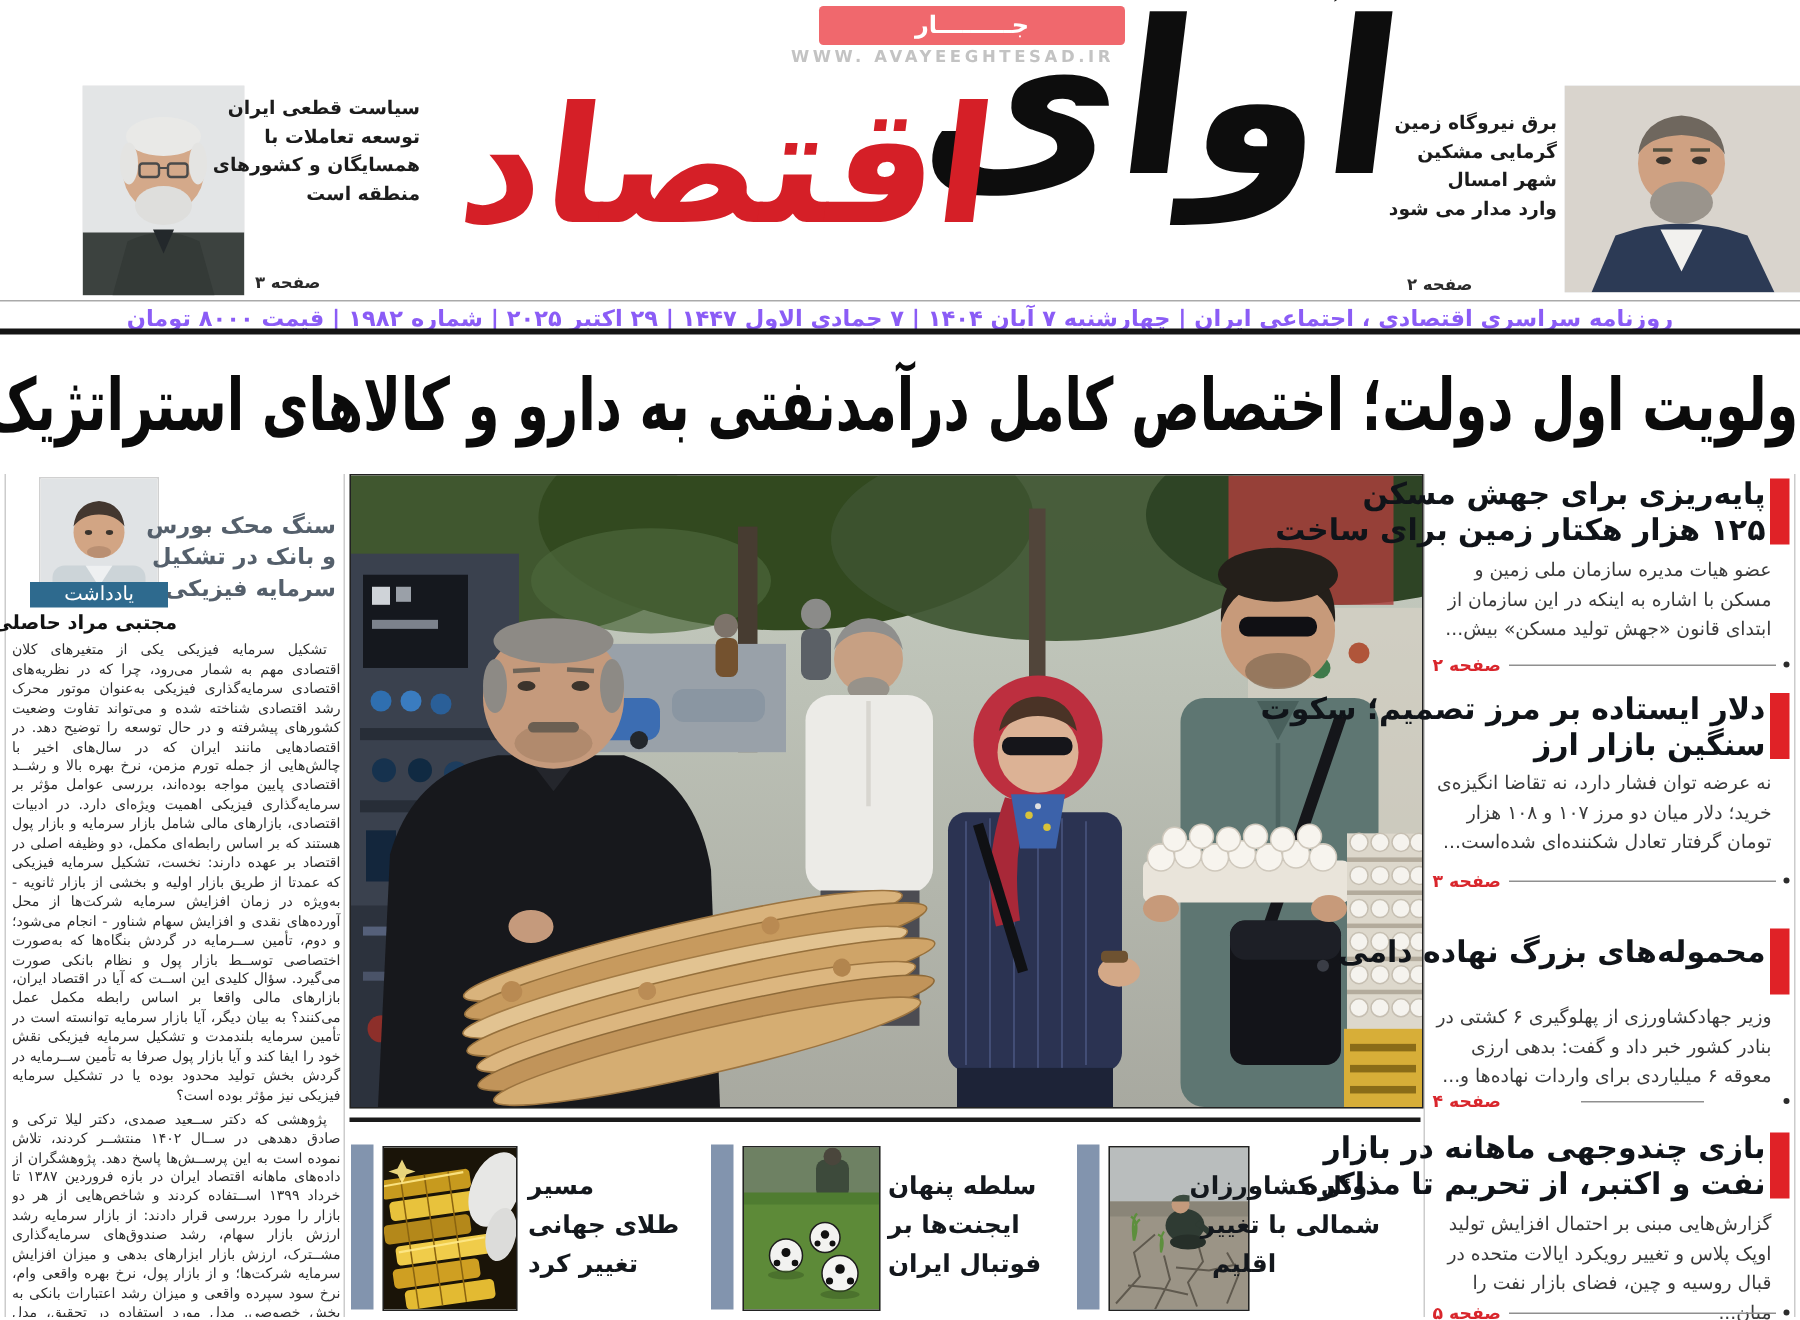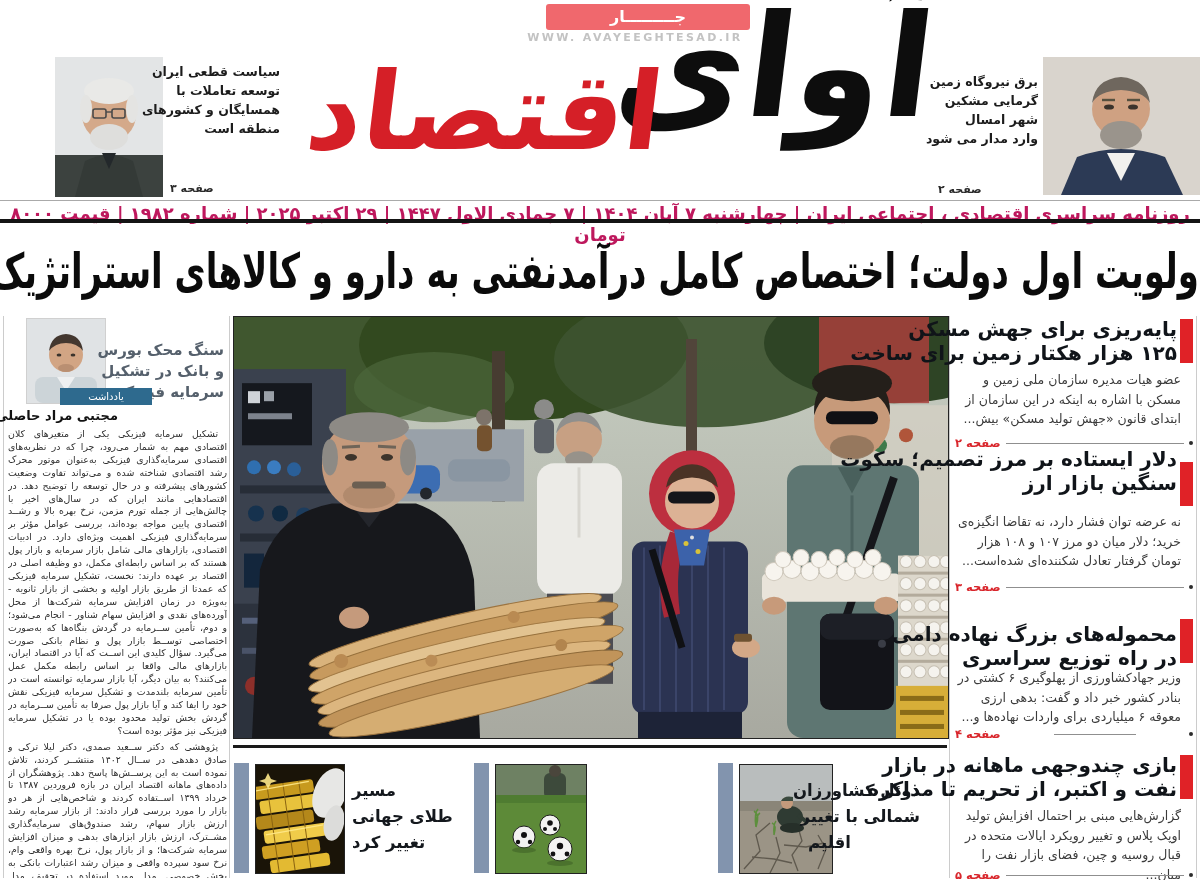--- a/index.html
+++ b/index.html
@@ -15,30 +15,30 @@
   .mast-black{left:575px;top:-22px;width:400px;text-align:center;font-size:142px;font-weight:bold;
               color:#0d0d0d;transform:skewX(-7deg);line-height:1.25;}
   .mast-red{left:245px;top:42px;width:480px;text-align:center;font-size:108px;font-weight:bold;
             color:#d51f27;transform:skewX(-7deg);line-height:1.3;}
   .ear-photo{border:0;overflow:hidden;background:#e5e6e7;}
   .ear-text{font-size:12.5px;font-weight:bold;color:#1c1c1c;line-height:19px;text-align:right;}
   .ear-text div{white-space:nowrap;}
   .ear-page{font-size:11px;color:#2a2a2a;font-weight:bold;}
   .rule-thin{background:#aaaaaa;height:1px;}
   .rule-thick{background:#141414;}
-  .dateline{left:0;right:0;top:203px;text-align:center;font-size:18px;font-weight:bold;color:#be185d;}
+  .dateline{left:0;right:0;top:203px;text-align:center;font-size:15px;font-weight:bold;color:#8b5cf6;}
   
   .headline{left:10px;right:10px;top:234px;height:74px;display:flex;align-items:center;justify-content:center;
             font-size:34px;font-weight:bold;color:#0b0b0b;white-space:nowrap;transform:scaleY(1.42);}
   
   .vdiv{width:1px;background:#cccccc;top:316px;height:562px;}
   
   .note-title{font-size:15px;font-weight:bold;color:#55606c;line-height:21px;text-align:right;}
   .note-title div{white-space:nowrap;}
-  .note-badge{background:#2e6a8e;color:#fff;font-size:10px;text-align:center;line-height:17px;height:17px;margin-left:40px;}
+  .note-badge{background:#2e6a8e;color:#fff;font-size:13px;text-align:center;line-height:17px;height:17px;}
   .note-author{font-size:13px;font-weight:bold;color:#121212;text-align:right;white-space:nowrap;}
   .note-body{font-size:9.4px;line-height:12.9px;text-align:justify;color:#2e2e2e;overflow:hidden;}
   .note-body p{margin:0 0 3px 0;text-indent:9px;}
   
   .photo{border:1.5px solid #222;overflow:hidden;background:#cfd2c9;}
   .photo svg{display:block;width:100%;height:100%;}
   
   .slate-bar{width:15px;background:#8294ae;}
   .mini-title{font-size:16.5px;font-weight:bold;color:#14181d;line-height:26px;text-align:left;}
   .mini-title div{white-space:nowrap;}
@@ -384,20 +384,25 @@
           <circle cx="59" cy="64" r="2" fill="#111"></circle>
         <circle cx="64" cy="84" r="12" fill="#f4f4f2" stroke="#1d1d1d" stroke-width="1"></circle>
         <circle cx="64" cy="81" r="3.2" fill="#111"></circle>
           <circle cx="57" cy="89" r="2.4" fill="#111"></circle>
           <circle cx="71" cy="89" r="2.4" fill="#111"></circle>
       </g>
       <ellipse cx="28" cy="85" rx="12" ry="3" fill="#3f6326" opacity=".6"></ellipse>
       <ellipse cx="64" cy="98" rx="13" ry="3" fill="#3f6326" opacity=".6"></ellipse>
     </svg>
   </div>
+  <div class="abs mini-title" style="left:592px;top:778px;width:112px;">
+    <div>سلطه پنهان</div>
+    <div>ایجنت‌ها بر</div>
+    <div>فوتبال ایران</div>
+  </div>
 
   <div class="abs slate-bar" style="left:234px;top:763px;height:110px;"></div>
   <div class="abs photo" style="left:255px;top:764px;width:88px;height:108px;">
     <svg viewBox="0 0 88 108" preserveAspectRatio="none">
       <rect width="88" height="108" fill="#1a1408"></rect>
       <g transform="rotate(-8 44 54)">
         <rect x="2" y="16" width="60" height="13" rx="3" fill="#c79a1e"></rect>
         <rect x="6" y="31" width="62" height="13" rx="3" fill="#e8c23c"></rect>
         <rect x="0" y="46" width="58" height="13" rx="3" fill="#b4881a"></rect>
         <rect x="6" y="61" width="64" height="13" rx="3" fill="#f0cc4a"></rect>
@@ -430,35 +435,34 @@
     <div>۱۲۵ هزار هکتار زمین برای ساخت</div>
   </div>
   <div class="abs rc-body" style="left:955px;top:370px;">عضو هیات مدیره سازمان ملی زمین و مسکن با اشاره به اینکه در این سازمان از ابتدای قانون «جهش تولید مسکن» بیش...</div>
   <div class="abs pageref" style="left:955px;top:436px;">
     <span class="lbl">صفحه ۲</span>
     <span class="line"></span>
     <span class="dot"></span>
   </div>
 
   <div class="abs red-bar" style="left:1180px;top:462px;height:44px;"></div>
-  <div class="abs rc-title" style="left:955px;top:447px;">
+  <div class="abs rc-title" style="left:955px;top:460px;">
     <div>دلار ایستاده بر مرز تصمیم؛ سکوت</div>
     <div>سنگین بازار ارز</div>
   </div>
   <div class="abs rc-body" style="left:955px;top:512px;">نه عرضه توان فشار دارد، نه تقاضا انگیزه‌ی خرید؛ دلار میان دو مرز ۱۰۷ و ۱۰۸ هزار تومان گرفتار تعادل شکننده‌ای شده‌است...</div>
   <div class="abs pageref" style="left:955px;top:580px;">
     <span class="lbl">صفحه ۳</span>
     <span class="line"></span>
     <span class="dot"></span>
   </div>
 
   <div class="abs red-bar" style="left:1180px;top:619px;height:44px;"></div>
   <div class="abs rc-title" style="left:955px;top:622px;">
     <div>محموله‌های بزرگ نهاده دامی</div>
-    <div>در راه توزیع سراسری</div>
   </div>
   <div class="abs rc-body" style="left:955px;top:668px;">وزیر جهادکشاورزی از پهلوگیری ۶ کشتی در بنادر کشور خبر داد و گفت: بدهی ارزی معوقه ۶ میلیاردی برای واردات نهاده‌ها و...</div>
   <div class="abs pageref" style="left:955px;top:727px;gap:48px;">
     <span class="lbl">صفحه ۴</span>
     <span class="line"></span>
     <span class="dot"></span>
   </div>
 
   <div class="abs red-bar" style="left:1180px;top:755px;height:44px;"></div>
   <div class="abs rc-title" style="left:955px;top:753px;">

